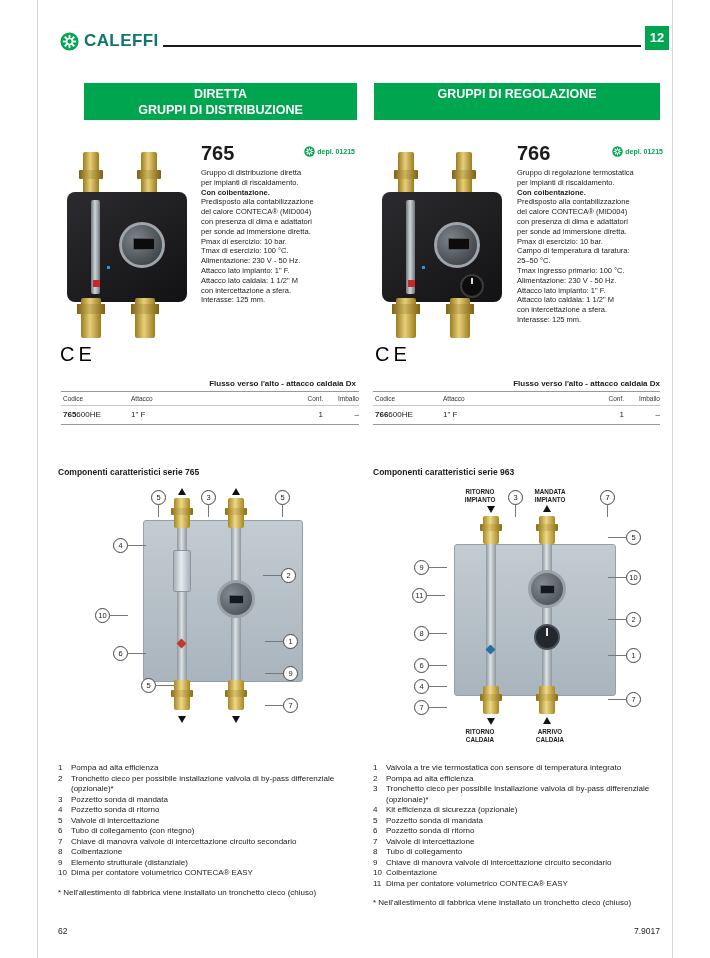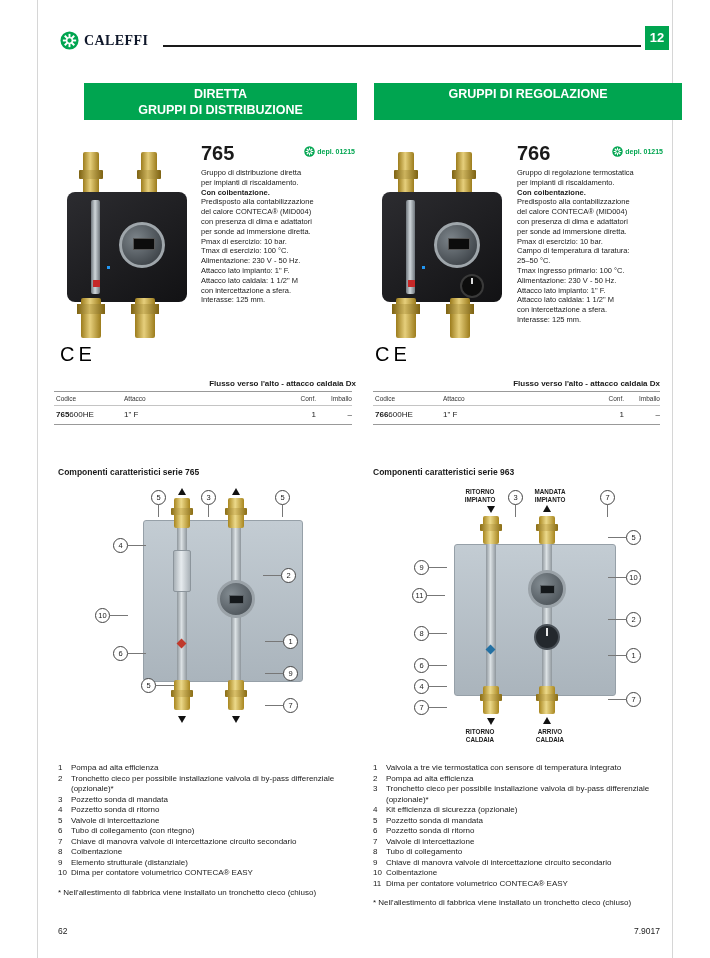--- a/index.html
+++ b/index.html
@@ -6,29 +6,29 @@
   body {
     width:710px; height:958px; position:relative; overflow:hidden;
     background:#ffffff; color:#1a1a1a;
     font-family:"Liberation Sans","DejaVu Sans",sans-serif;
   }
   .edge { position:absolute; top:0; bottom:0; width:1px; background:#d6d6d6; }
   .edge-l { left:37px; } .edge-r { left:672px; }
 
   
   .brand { position:absolute; left:60px; top:31px; display:flex; align-items:center; gap:5px; }
-  .brand-text { color:#0f172a; font-weight:bold; font-size:14px; letter-spacing:0.4px;font-family:Liberation Serif, serif; }
+  .brand-text { color:#0f766e; font-weight:bold; font-size:17px; letter-spacing:0.4px; }
   .header-rule { position:absolute; left:163px; top:45px; width:478px; height:2px; background:#1a1a1a; }
   .chapter-tab { position:absolute; left:645px; top:26px; width:24px; height:24px; background:#00A550;
     color:#fff; font-size:13px; font-weight:bold; text-align:center; line-height:24px; }
 
   
   .section-bar { position:absolute; top:83px; height:37px; background:#00A550; color:#fff;
     font-weight:bold; font-size:12.5px; text-align:center; line-height:16px; padding-top:3px; box-sizing:border-box; }
-  .bar-left { left:84px; width:273px; } .bar-right { left:374px; width:308px; }
+  .bar-left { left:84px; width:273px; } .bar-right { left:374px; width:286px; }
 
   
   .photo { position:absolute; top:146px; width:140px; height:198px; }
   .ph-fit { position:absolute; top:6px; width:16px; height:42px; border-radius:2px;
     background:linear-gradient(90deg,#9c7c1c,#e6cf7c 45%,#9c7c1c); }
   .ph-nut { position:absolute; top:24px; width:24px; height:9px; border-radius:1px;
     background:linear-gradient(90deg,#7d6212,#cdb45e 45%,#7d6212); }
   .ph-box { position:absolute; left:10px; top:46px; width:120px; height:110px; border-radius:8px;
     background:linear-gradient(145deg,#2c2c30,#121214); }
   .ph-pipe { position:absolute; left:34px; top:54px; width:9px; height:94px; border-radius:2px;
@@ -249,21 +249,21 @@
 Interasse: 125 mm.</div>
     </div>
   </div>
 
   <div class="ce" style="left:60px">CE</div>
   <div class="ce" style="left:375px">CE</div>
 
   <div class="tbl-caption" style="left:58px; width:298px">Flusso verso l'alto - attacco caldaia Dx</div>
   <div class="tbl-caption" style="left:373px; width:287px">Flusso verso l'alto - attacco caldaia Dx</div>
 
-  <div class="spec-table" style="left:54px; width:298px">
+  <div class="spec-table" style="left:61px; width:298px">
     <div class="tr th">
       <span class="cell c-codice">Codice</span>
       <span class="cell c-attacco">Attacco</span>
       <span class="cell c-conf">Conf.</span>
       <span class="cell c-imballo">Imballo</span>
     </div>
     <div class="tr td">
       <span class="cell c-codice"><b>765</b><span>600HE</span></span>
       <span class="cell c-attacco">1" F</span>
       <span class="cell c-conf">1</span>

